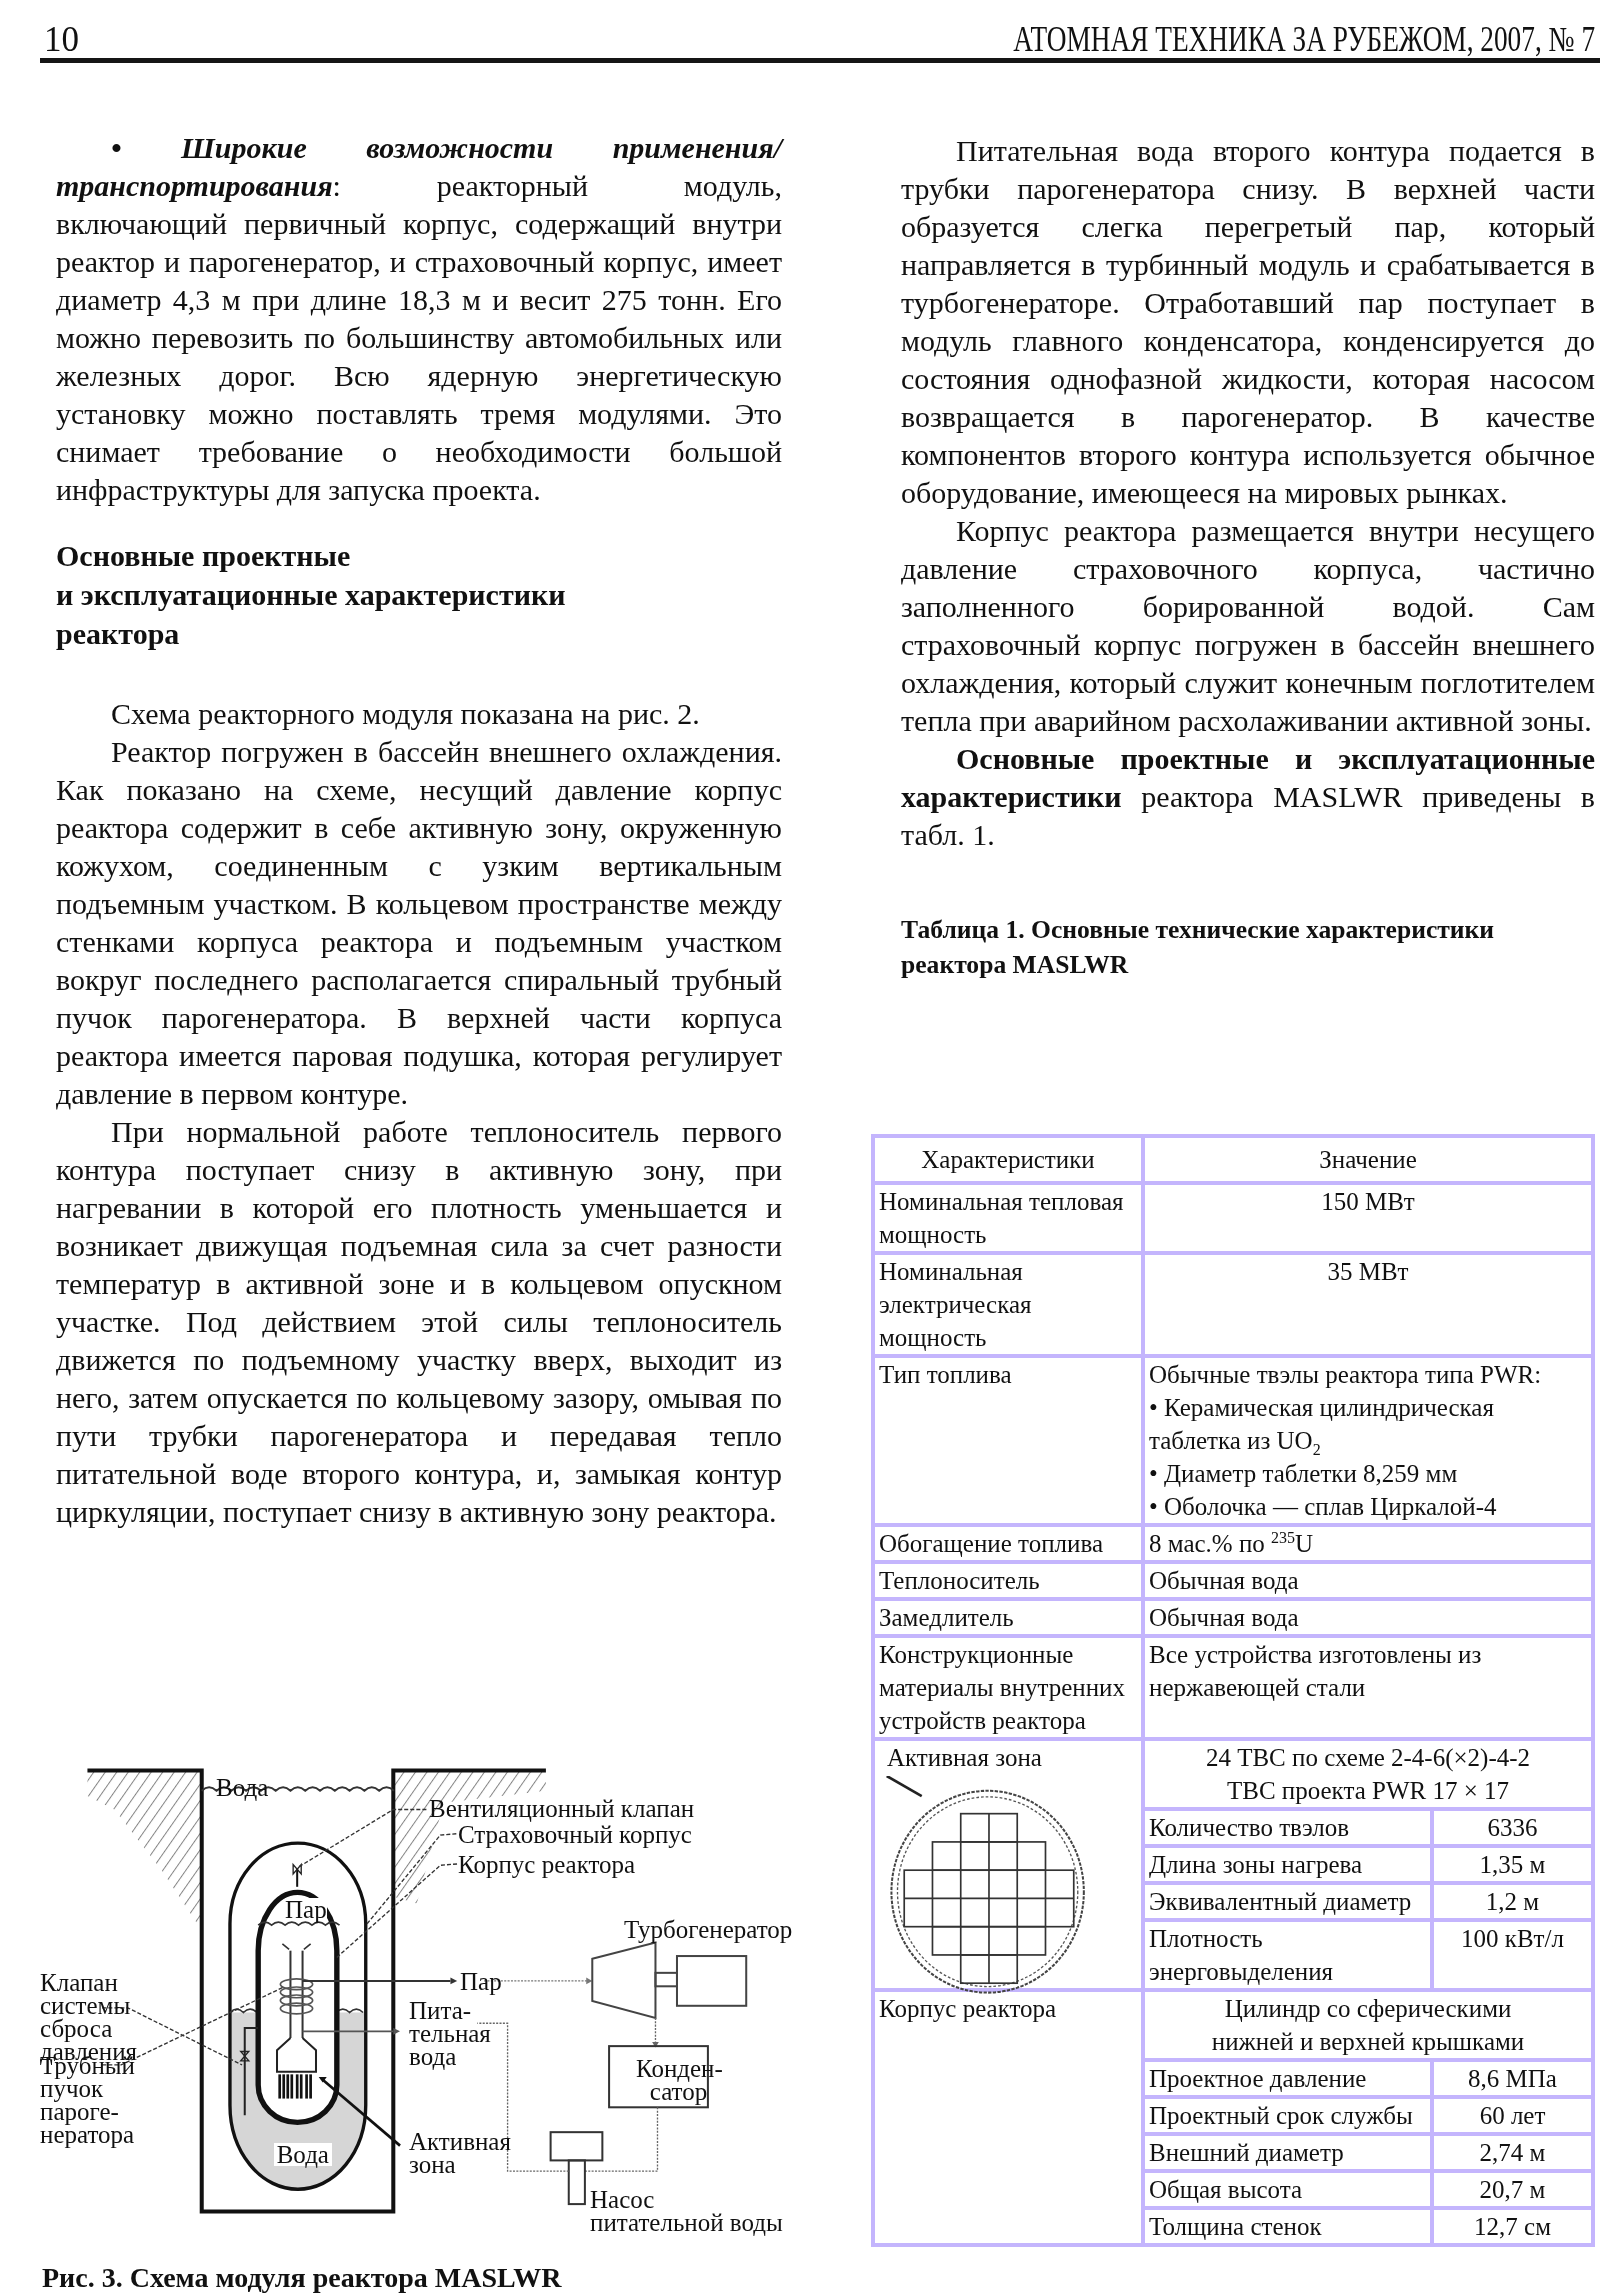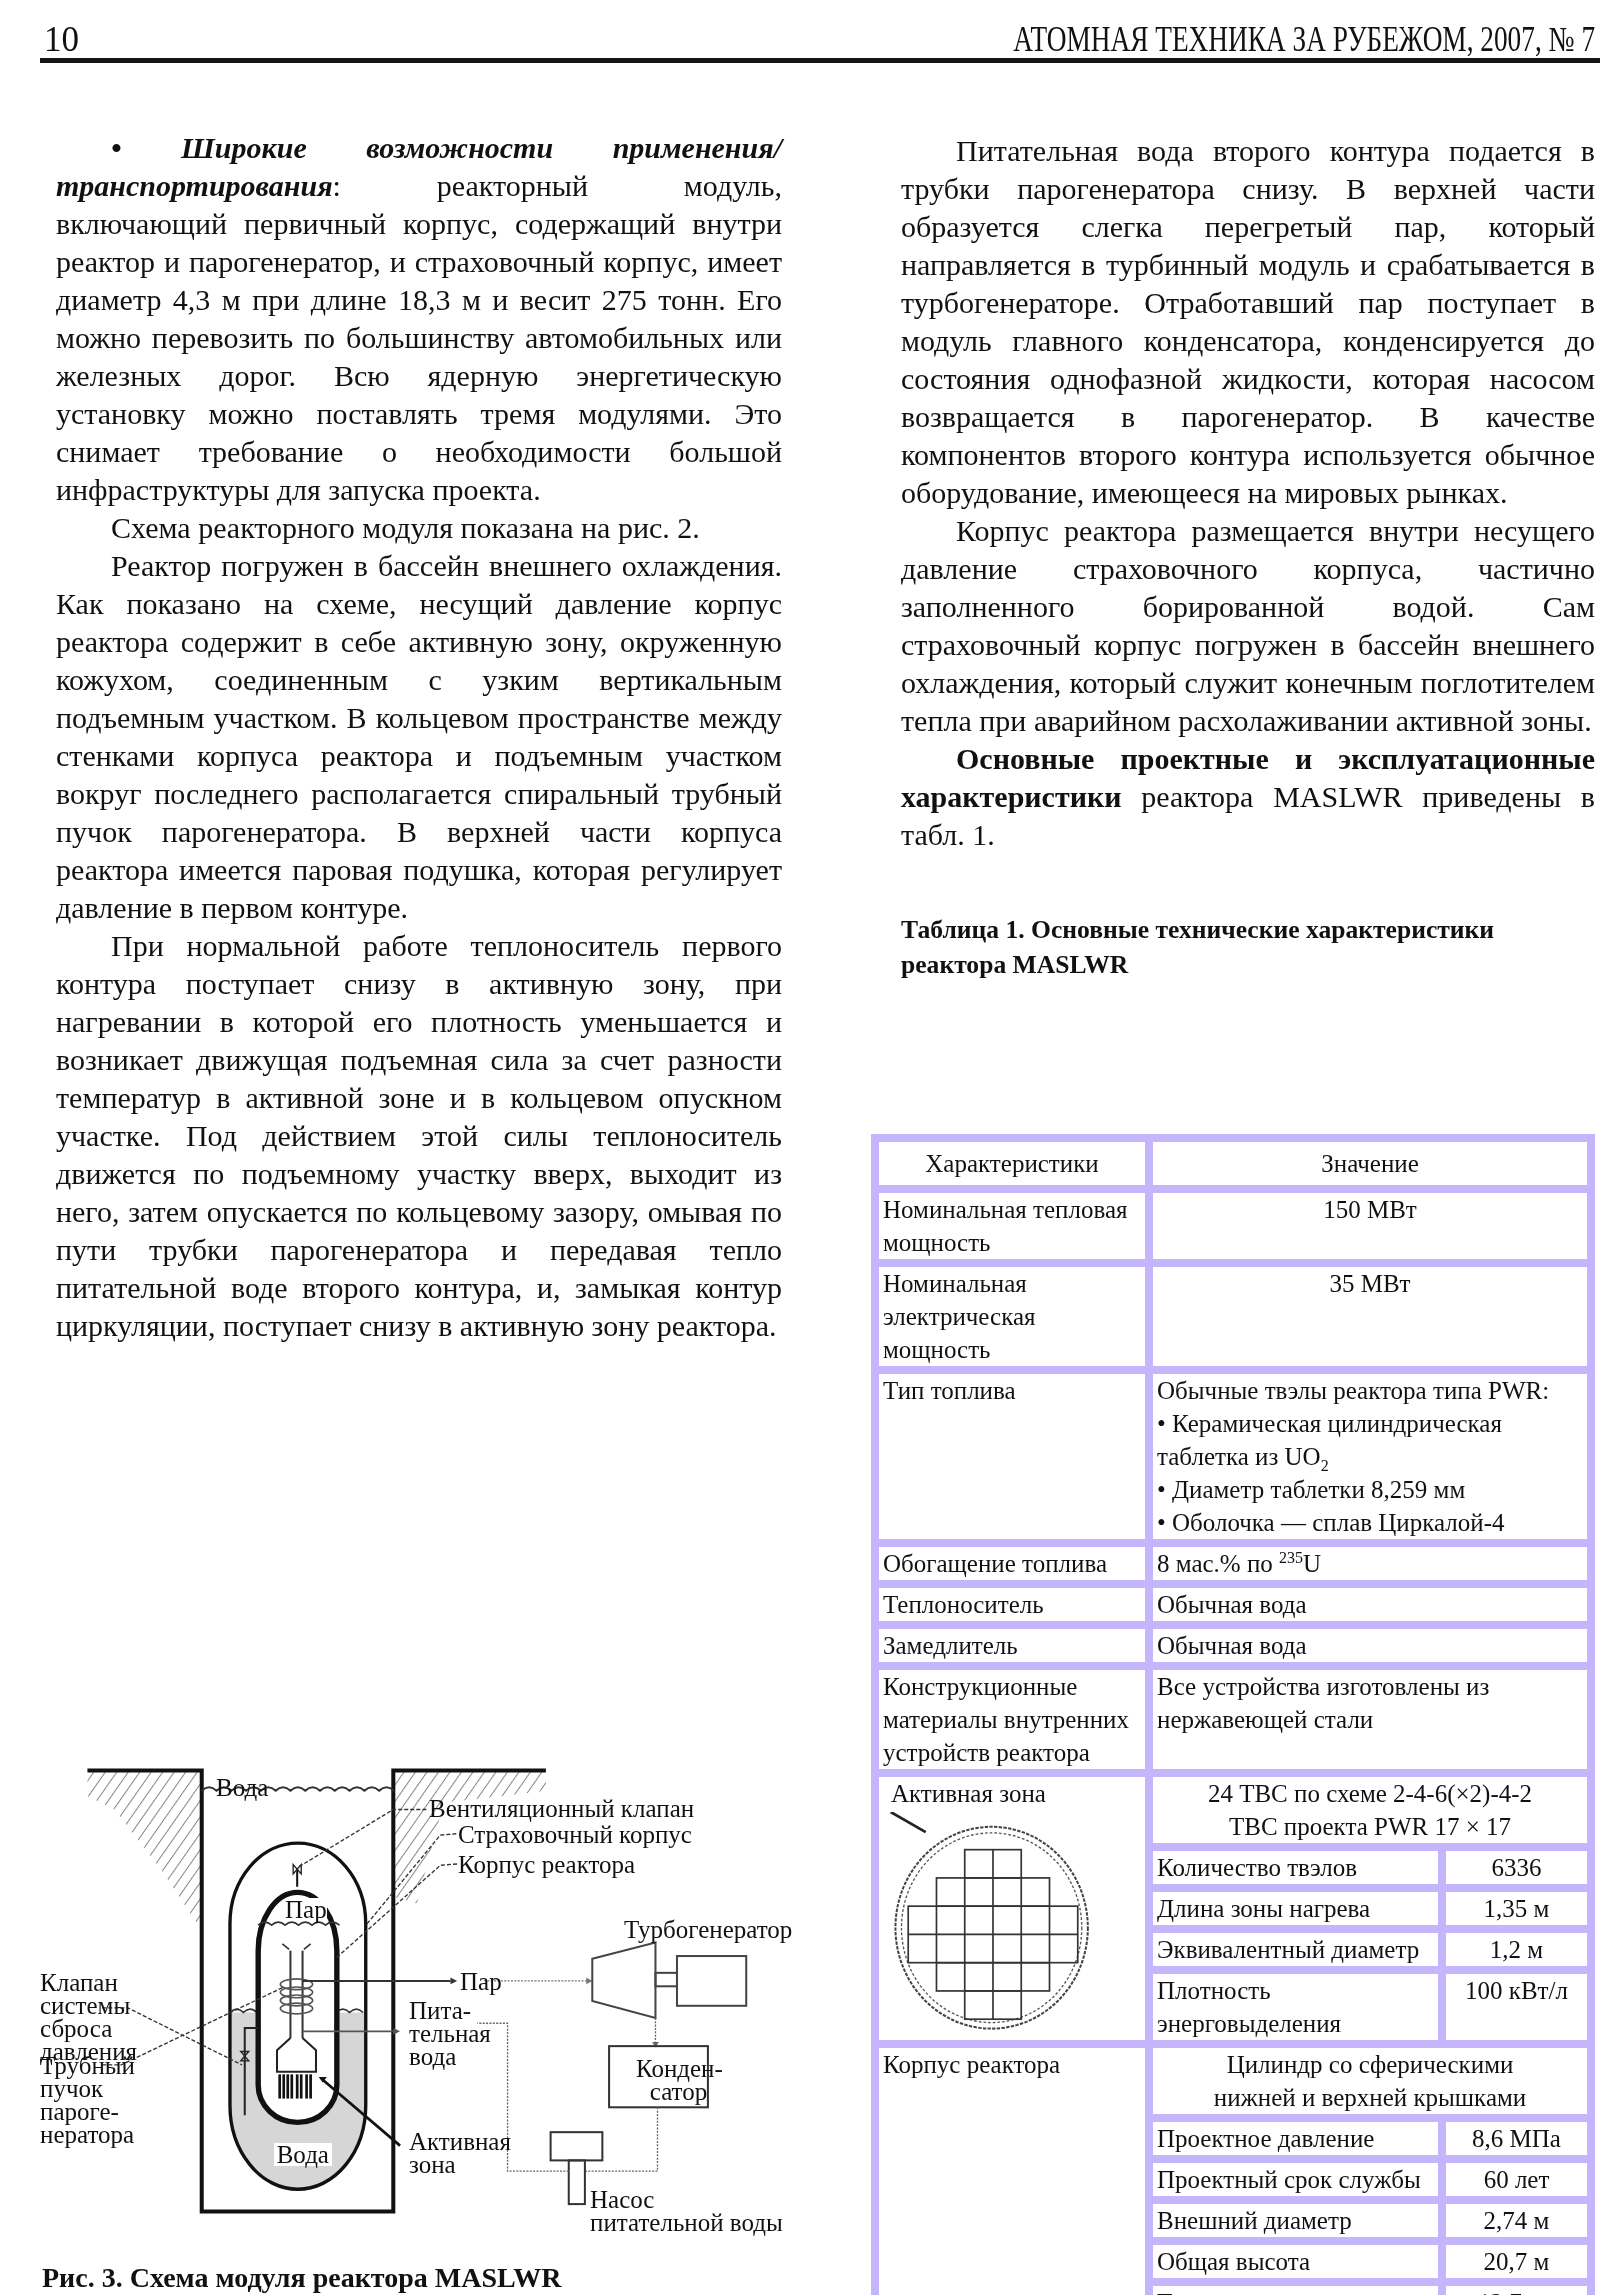--- a/index.html
+++ b/index.html
@@ -15,21 +15,21 @@
   .col-left { left: 44px; top: 129px; width: 726px; margin-left: 12px; }
   .col-right { left: 901px; top: 132px; width: 694px; }
   .cond { display: block; }
   .ital-bold { font-style: italic; font-weight: bold; }
   .b { font-weight: bold; }
   .h-section { font-weight: bold; font-size: 30px; line-height: 39px; margin: 27px 0 42px 0; text-align: left; }
   .tbl-caption { font-weight: bold; font-size: 25.6px; line-height: 35px; text-align: left; margin-top: 58px; }
 
   
   table.spec { position: absolute; left: 871px; top: 1134px; width: 724px; border-collapse: collapse; font-size: 25px; line-height: 33px; }
-  table.spec td { border: 8px solid #c4b5fd; padding: 0 4px; vertical-align: top; }
+  table.spec td { border: 4px solid #c4b5fd; padding: 0 4px; vertical-align: top; }
   table.spec .hdr td { text-align: center; height: 43px; vertical-align: middle; }
   .c1 { width: 258px; }
   .c2 { width: 277px; }
   .center { text-align: center; margin-left: 20px; }
   .mid { vertical-align: middle !important; }
   sub, sup { font-size: 16px; line-height: 0; }
   .core-cell { position: relative; font-family: Liberation Serif, serif; }
   .core-svg { position: absolute; left: 5.4px; top: 35px; }
 
   
@@ -40,20 +40,25 @@
 </style>
 </head>
 <body>
 
 <div class="abs running-head page-num">10</div>
 <div class="abs running-head journal">АТОМНАЯ ТЕХНИКА ЗА РУБЕЖОМ, 2007, № 7</div>
 <div class="abs rule"></div>
 
 <div class="col col-left">
   <p><span class="ital-bold">• Широкие возможности применения/транспортирования</span><span>: реакторный модуль, включающий первичный корпус, содержащий внутри реактор и парогенератор, и страховочный корпус, имеет диаметр 4,3 м при длине 18,3 м и весит 275 тонн. Его можно перевозить по большинству автомобильных или железных дорог. Всю ядерную энергетическую установку можно поставлять тремя модулями. Это снимает требование о необходимости большой инфраструктуры для запуска проекта.</span></p>
+  <div class="h-section">
+    <span class="cond">Основные проектные</span>
+    <span class="cond">и эксплуатационные характеристики</span>
+    <span class="cond">реактора</span>
+  </div>
   <p>Схема реакторного модуля показана на рис. 2.</p>
   <p>Реактор погружен в бассейн внешнего охлаждения. Как показано на схеме, несущий давление корпус реактора содержит в себе активную зону, окруженную кожухом, соединенным с узким вертикальным подъемным участком. В кольцевом пространстве между стенками корпуса реактора и подъемным участком вокруг последнего располагается спиральный трубный пучок парогенератора. В верхней части корпуса реактора имеется паровая подушка, которая регулирует давление в первом контуре.</p>
   <p>При нормальной работе теплоноситель первого контура поступает снизу в активную зону, при нагревании в которой его плотность уменьшается и возникает движущая подъемная сила за счет разности температур в активной зоне и в кольцевом опускном участке. Под действием этой силы теплоноситель движется по подъемному участку вверх, выходит из него, затем опускается по кольцевому зазору, омывая по пути трубки парогенератора и передавая тепло питательной воде второго контура, и, замыкая контур циркуляции, поступает снизу в активную зону реактора.</p>
 </div>
 
 <div class="col col-right">
   <p>Питательная вода второго контура подается в трубки парогенератора снизу. В верхней части образуется слегка перегретый пар, который направляется в турбинный модуль и срабатывается в турбогенераторе. Отработавший пар поступает в модуль главного конденсатора, конденсируется до состояния однофазной жидкости, которая насосом возвращается в парогенератор. В качестве компонентов второго контура используется обычное оборудование, имеющееся на мировых рынках.</p>
   <p>Корпус реактора размещается внутри несущего давление страховочного корпуса, частично заполненного борированной водой. Сам страховочный корпус погружен в бассейн внешнего охлаждения, который служит конечным поглотителем тепла при аварийном расхолаживании активной зоны.</p>
   <p><span class="b">Основные проектные и эксплуатационные характеристики</span><span> реактора MASLWR приведены в табл. 1.</span></p>
   <div class="tbl-caption">Таблица 1. Основные технические характеристики реактора MASLWR</div>

